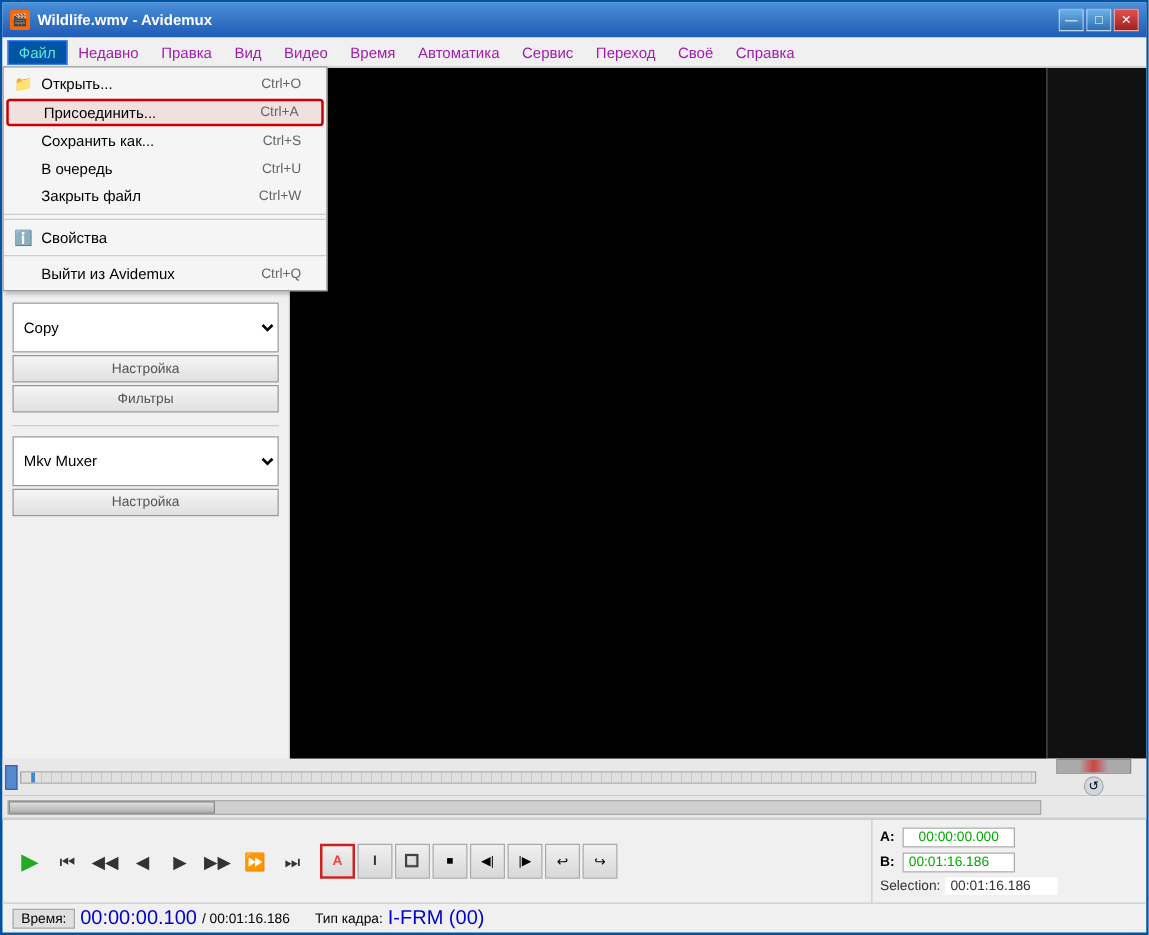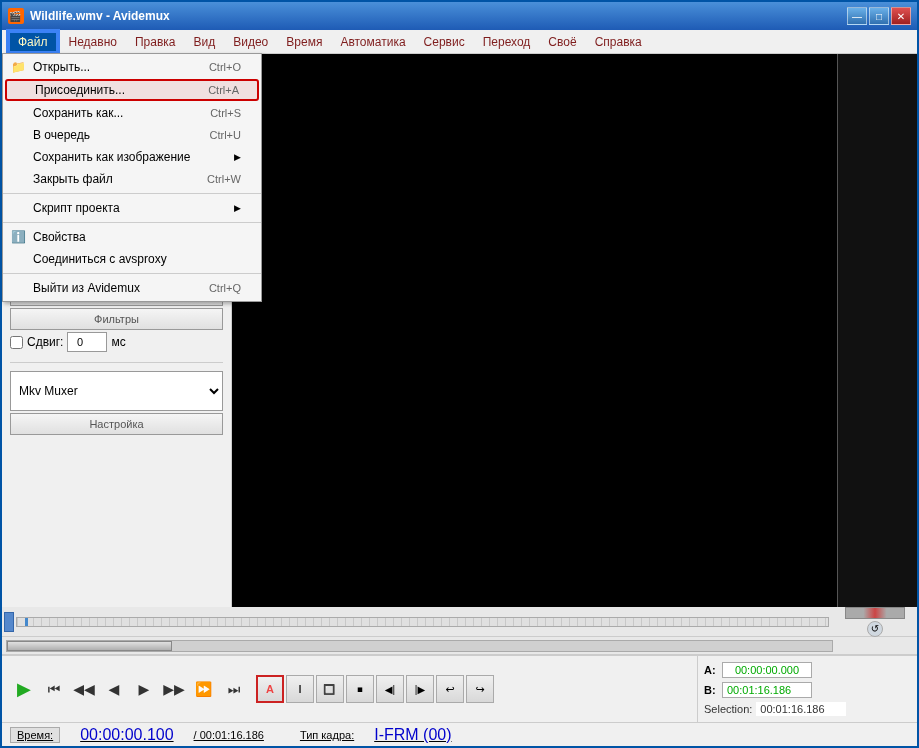--- a/index.html
+++ b/index.html
@@ -85,29 +85,29 @@
       padding: 2px 4px;
       height: 24px;
       flex-shrink: 0;
       position: relative;
       z-index: 100;
     }
 
     .menu-item {
       padding: 2px 8px;
       cursor: pointer;
-      color: #7f1d1d;
+      color: #a21caf;
       white-space: nowrap;
       border: 1px solid transparent;
     }
 
     .menu-item:hover, .menu-item.active {
       background: #0054a6;
-      color: #fef9c3;
-      border: 4px solid #3b82f6;
+      color: #5eead4;
+      border: 1px solid #3b82f6;
     }
 
     
     .dropdown-menu {
       position: absolute;
       top: 100%;
       left: 0;
       background: #f5f5f5;
       border: 1px solid #999;
       box-shadow: 2px 2px 4px rgba(0,0,0,0.3);
@@ -272,25 +272,24 @@
       align-items: center;
       justify-content: center;
       font-size: 11px;
     }
 
     
     .status-row {
       display: flex;
       align-items: center;
       padding: 2px 8px;
-      gap: 20px;
+      gap: 4px;
       border-top: 1px solid #ccc;
       height: 24px;
       font-size: 11px;
-      text-decoration: underline;
     }
 
     .status-label {
       background: #e0e0e0;
       border: 1px solid #aaa;
       padding: 1px 6px;
       font-size: 11px;
     }
 
     .status-value {
@@ -462,43 +461,34 @@
       <div class="dropdown-item">
         <span>Сохранить как...</span>
         <span class="shortcut">Ctrl+S</span>
       </div>
 
       <div class="dropdown-item">
         <span>В очередь</span>
         <span class="shortcut">Ctrl+U</span>
       </div>
 
-      <div class="dropdown-item has-arrow">
-        <span>Сохранить как изображение</span>
-      </div>
 
       <div class="dropdown-item">
         <span>Закрыть файл</span>
         <span class="shortcut">Ctrl+W</span>
       </div>
       <div class="dropdown-separator"></div>
 
-      <div class="dropdown-item has-arrow">
-        <span>Скрипт проекта</span>
-      </div>
       <div class="dropdown-separator"></div>
 
       <div class="dropdown-item">
         <span class="dropdown-item-icon">ℹ️</span>
         <span>Свойства</span>
       </div>
 
-      <div class="dropdown-item">
-        <span>Соединиться с avsproxy</span>
-      </div>
       <div class="dropdown-separator"></div>
 
       <div class="dropdown-item">
         <span>Выйти из Avidemux</span>
         <span class="shortcut">Ctrl+Q</span>
       </div>
     </div>
   </div>
 
   <div class="main-area">
@@ -510,26 +500,20 @@
           <select class="panel-select">
             <option>Copy</option>
           </select>
         </div>
         <div class="panel-row">
           <button class="panel-btn">Настройка</button>
         </div>
         <div class="panel-row">
           <button class="panel-btn">Фильтры</button>
         </div>
-        <div class="checkbox-row panel-row">
-          <input type="checkbox" style="">
-          <span>Сдвиг:</span>
-          <input type="number" value="0" style="width: 40px;">
-          <span>мс</span>
-        </div>
       </div>
 
       <div class="spacer-section"></div>
 
       <div>
         <div class="panel-row">
           <select class="panel-select">
             <option>Mkv Muxer</option>
           </select>
         </div>

